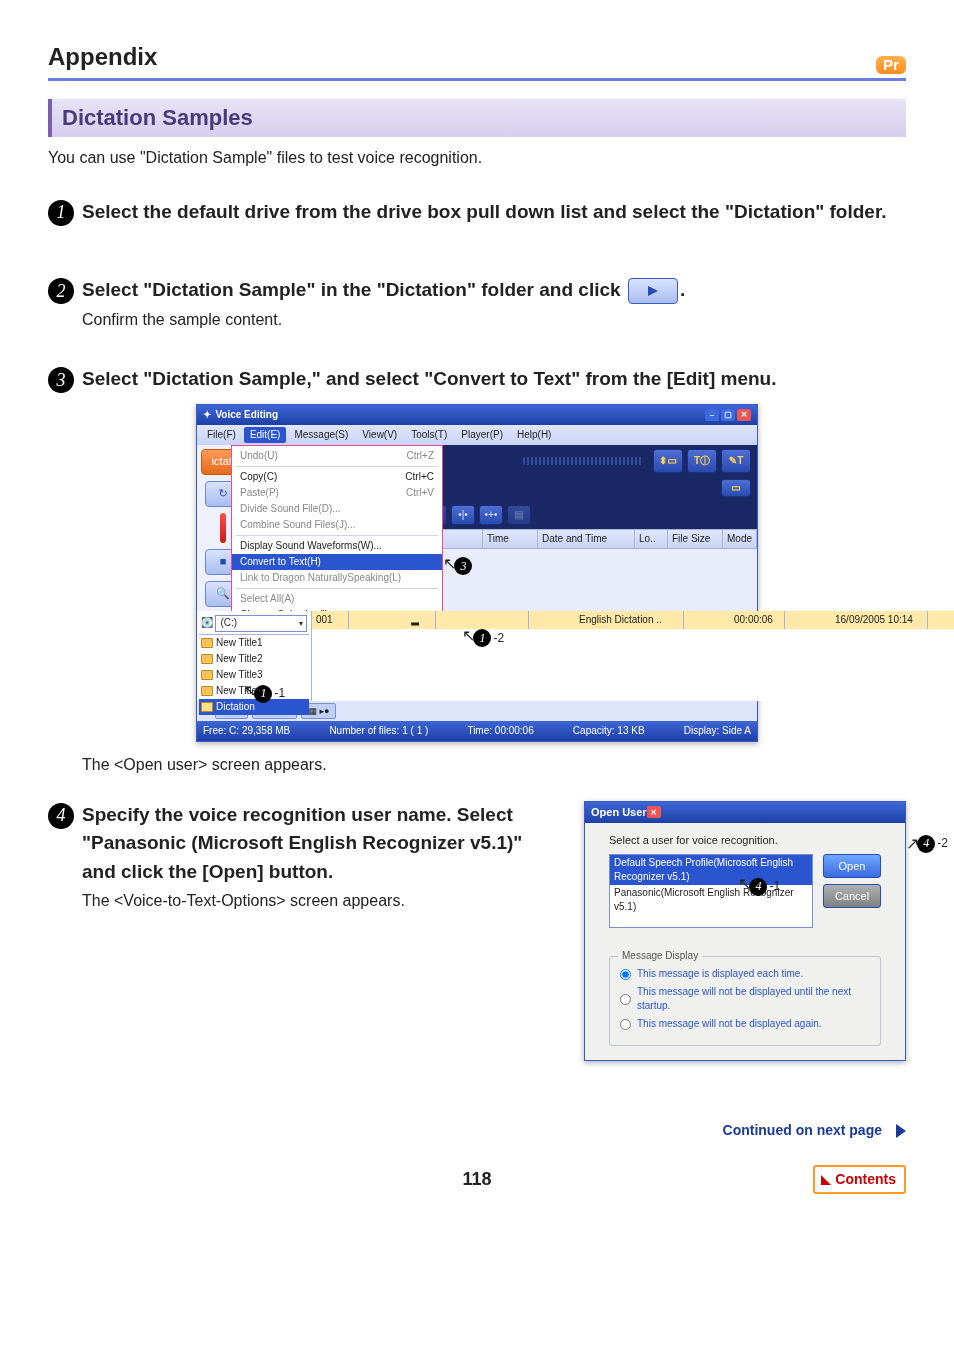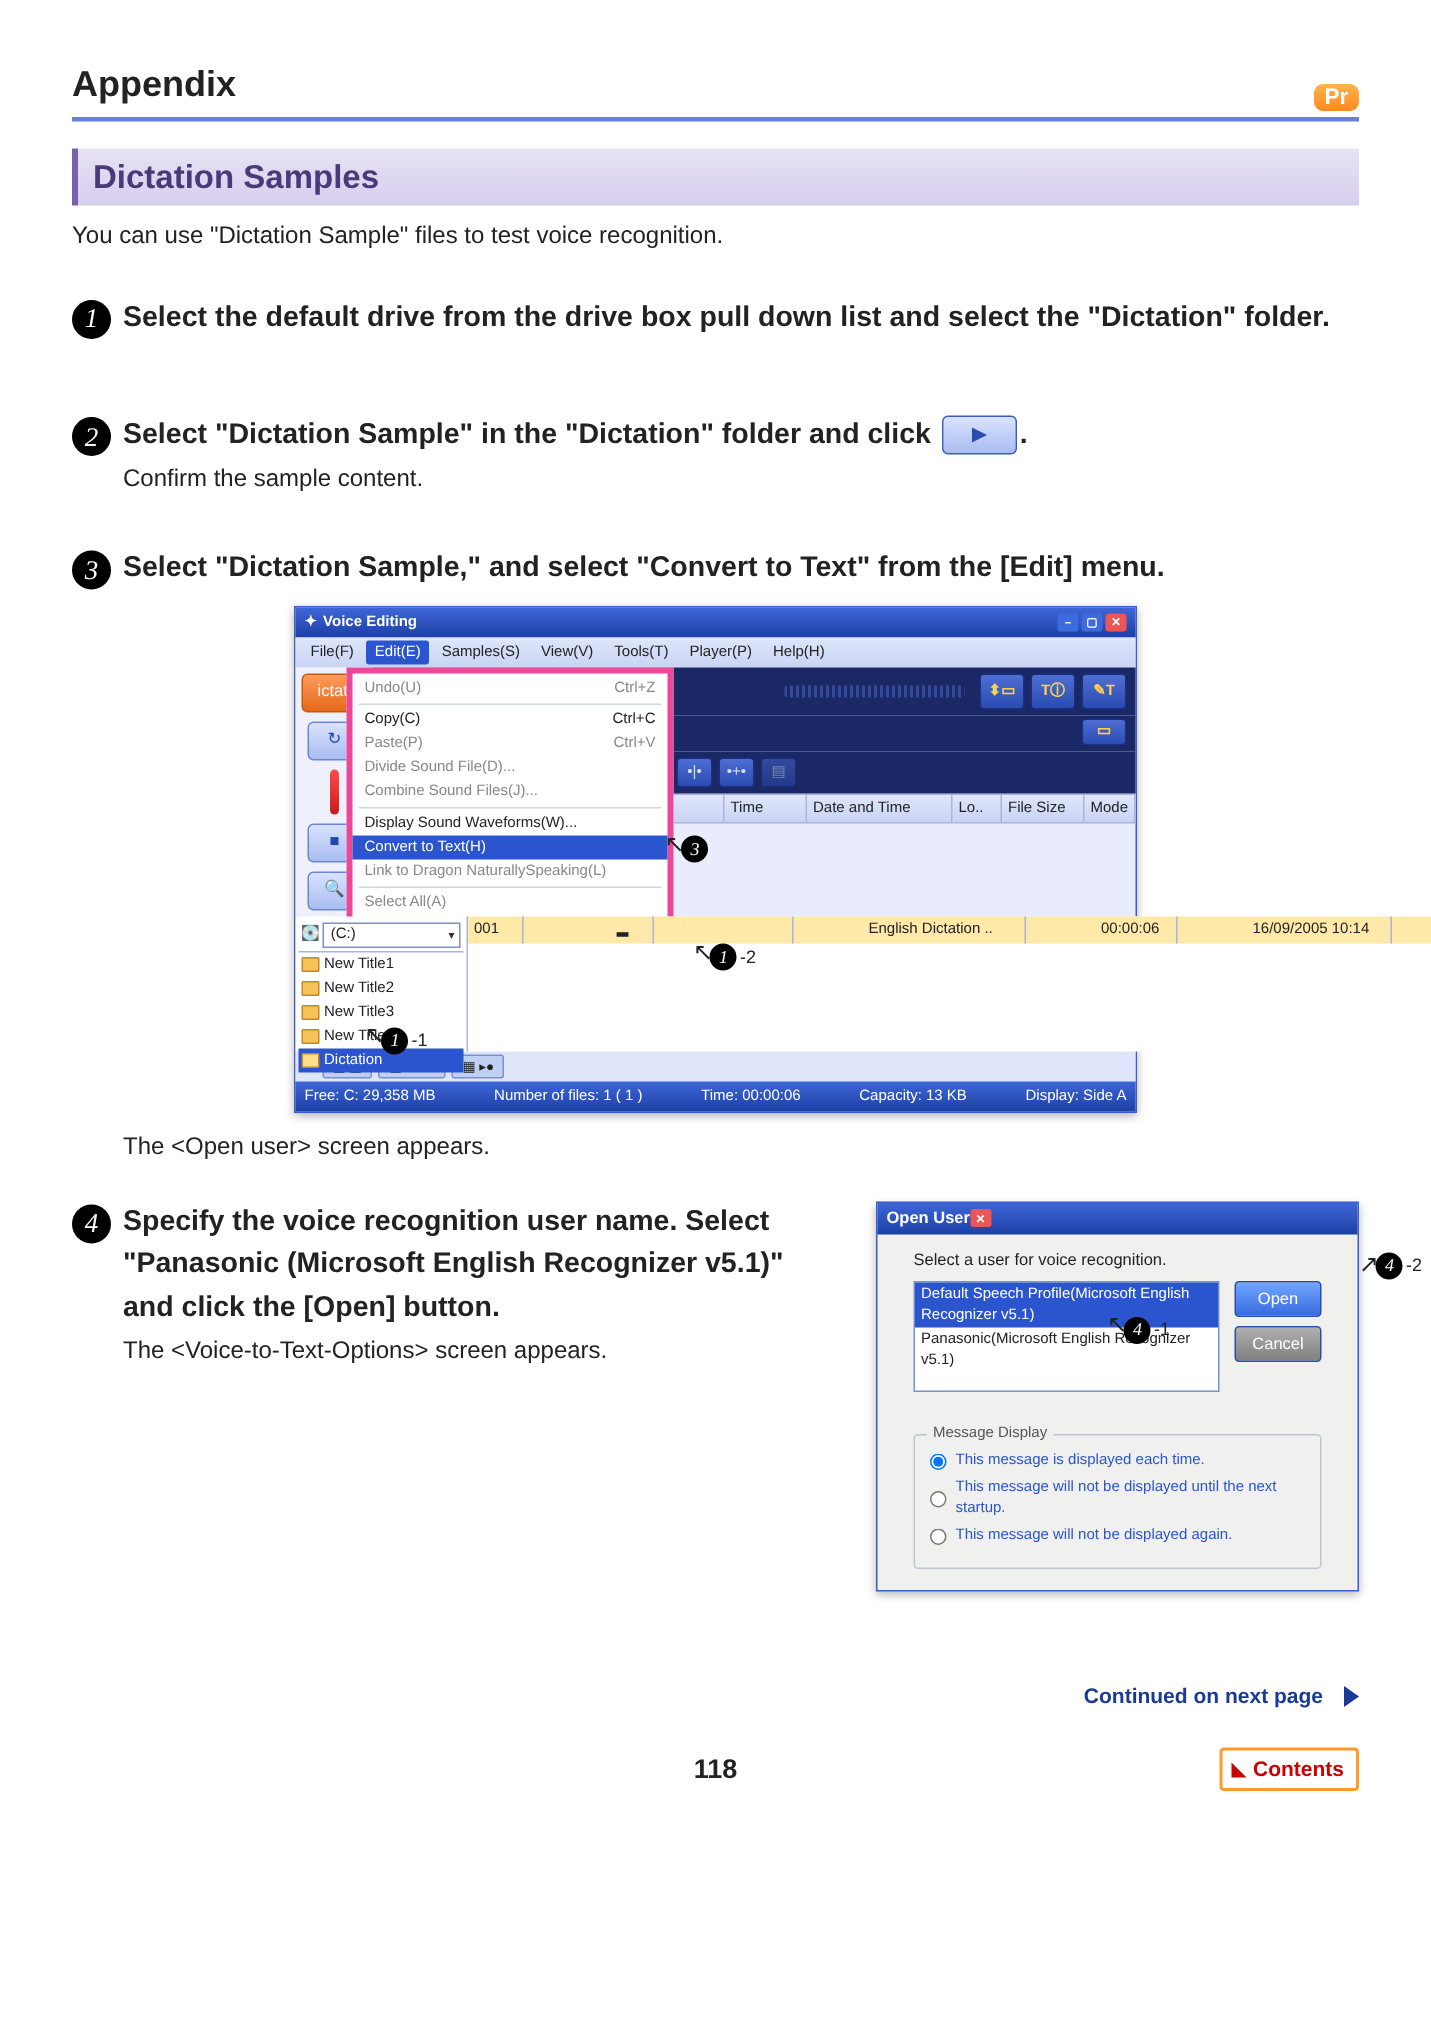--- a/index.html
+++ b/index.html
@@ -129,21 +129,21 @@
     padding:2px 4px;
     display:flex;
     gap:2px;
     font-size:10px;
   }
   .ve-menu { padding:1px 6px; border-radius:2px; }
   .ve-menu.sel { background:#2a55cf; color:#fff; }
   .ve-dropdown {
     position:relative;
     background:#fff;
-    border:4px solid #ec4899;
+    border:1px solid #ec4899;
     width:210px;
     padding:2px 0;
     font-size:10px;
   }
   .ve-drop-row { display:flex; justify-content:space-between; padding:1px 8px; color:#888; }
   .ve-drop-row.enabled { color:#222;gap:44px; }
   .ve-drop-row.sel { background:#2a55cf; color:#fff; }
   .ve-drop-sep { height:1px; background:#d0d4e4; margin:2px 4px; }
   .ve-dock-left { width:58px; background:#eef1fb; display:flex; flex-direction:column; align-items:center; padding:4px 0; gap:6px; }
   .dock-btn { width:34px; height:24px; border-radius:4px; background:linear-gradient(#d9e2ff,#a9bdf0); border:1px solid #6a85d8; display:flex; align-items:center; justify-content:center; font-size:11px; color:#2248b0; }
@@ -314,21 +314,21 @@
       </div>
       <div class="winbtns">
         <div class="winbtn min">–</div>
         <div class="winbtn max">▢</div>
         <div class="winbtn close">✕</div>
       </div>
     </div>
     <div class="ve-menubar">
       <div class="ve-menu">File(F)</div>
       <div class="ve-menu sel">Edit(E)</div>
-      <div class="ve-menu">Samples(S)</div>
+      <div class="ve-menu">Message(S)</div>
       <div class="ve-menu">View(V)</div>
       <div class="ve-menu">Tools(T)</div>
       <div class="ve-menu">Player(P)</div>
       <div class="ve-menu">Help(H)</div>
     </div>
 
     <div style="display:flex; position:relative;">
 
       <div class="ve-dock-left">
         <div class="dock-btn" style="background:linear-gradient(#ff9a5a,#e56a1a); color:#fff; border-color:#c45a10; width:42px;">ictati</div>

